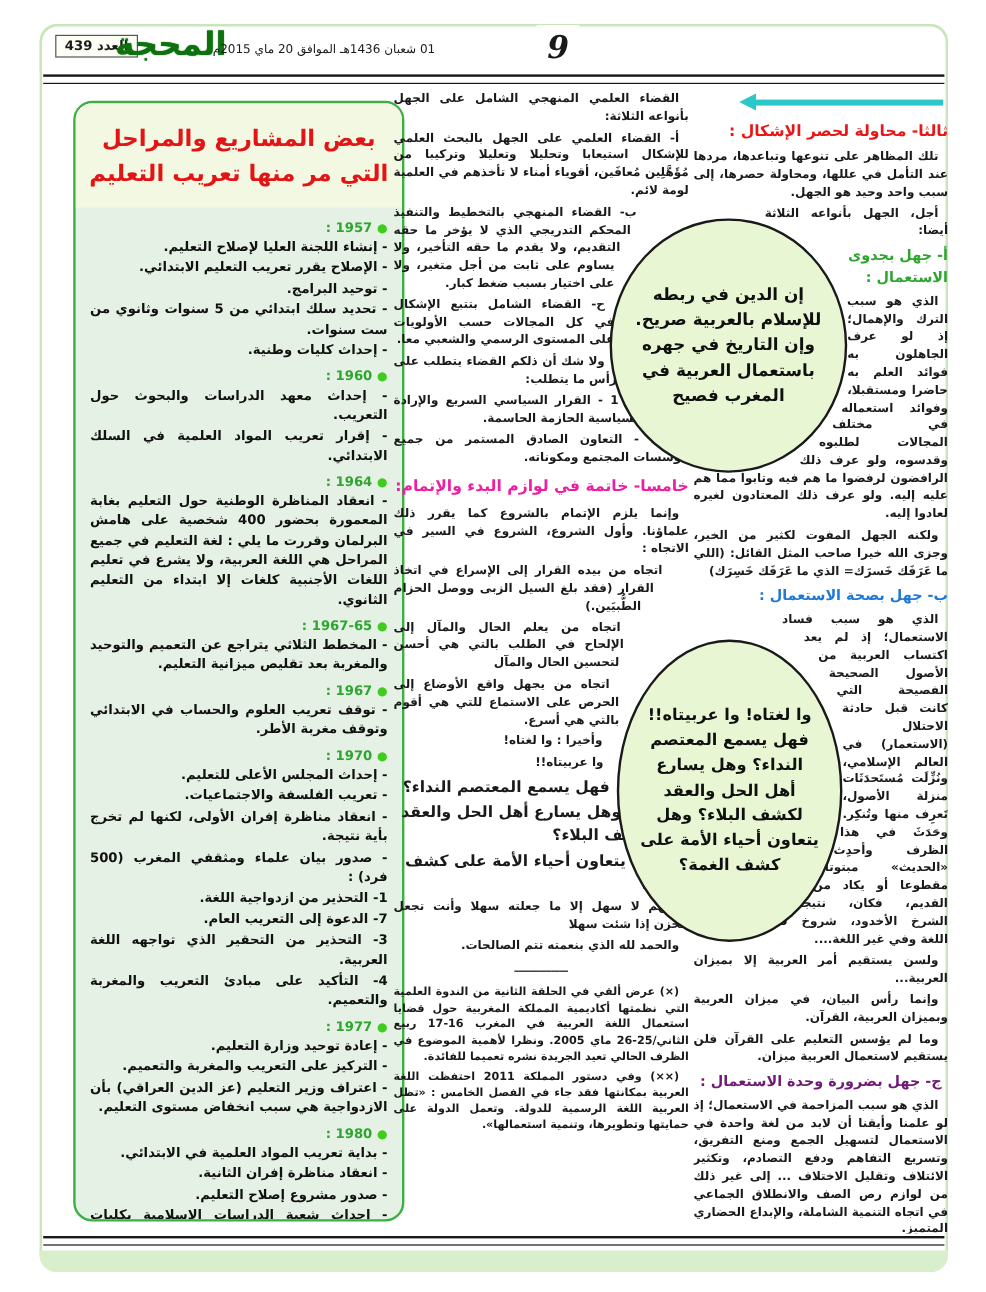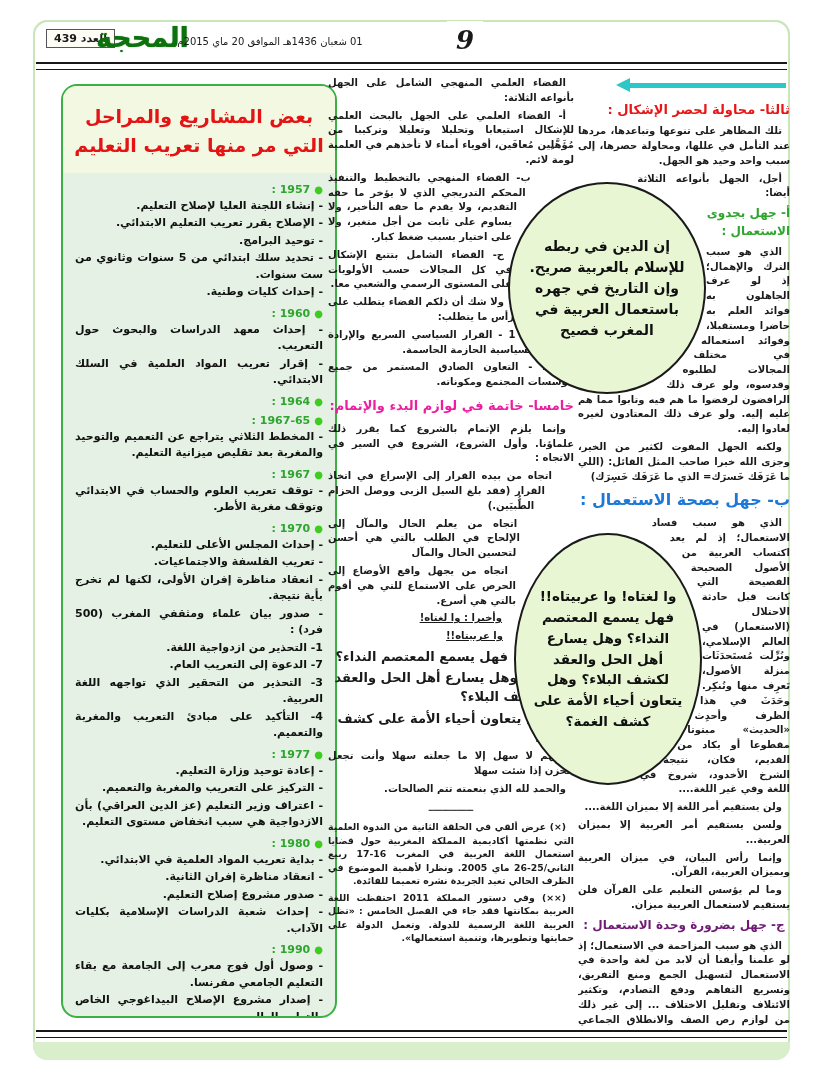--- a/index.html
+++ b/index.html
@@ -37,25 +37,25 @@
   .tl-year{color:#2fa52f;font-weight:700;font-size:11px;margin:6px 0 2px;}
   .tl-bullet{color:#3ecc1e;font-size:10px;margin-left:4px;}
   .tl-item{font-size:11px;font-weight:700;line-height:1.5;text-align:justify;color:#111;margin-bottom:1px;}
   
   .col{position:absolute;top:76px;z-index:2;}
   .col-mid{left:328px;width:246px;height:952px;overflow:hidden;}
   .col-right{left:578px;width:212px;height:952px;overflow:hidden;}
   .para{margin:0 0 3px;text-align:justify;font-size:10px;font-weight:700;line-height:1.48;text-indent:8px;}
   .h-red{color:#e81717;font-size:13px;text-indent:0;margin:3px 0 5px;text-align:right;}
   .h-green{color:#2fa52f;font-size:12px;text-indent:0;margin:4px 0 4px;text-align:right;}
-  .h-blue{color:#1e78d7;font-size:16px;text-indent:0;margin:4px 0 4px;text-align:right;}
+  .h-blue{color:#1e78d7;font-size:12px;text-indent:0;margin:4px 0 4px;text-align:right;}
   .h-orange{color:#701a75;font-size:12px;text-indent:0;margin:4px 0 4px;text-align:center;}
   .h-magenta{color:#ec1fa3;font-size:13px;text-indent:0;margin:6px 0 5px;text-align:right;line-height:1.6;}
   .big{font-size:13px;text-align:right;text-indent:14px;margin:2px 0;}
-  .bold{text-align:right;text-indent:14px;text-decoration:underline;}
+  .bold{text-align:right;text-indent:14px;}
   .sep{text-align:center;text-indent:0;color:#444;margin:5px 0 4px;letter-spacing:1px;}
   .footnote{font-size:9.3px;font-weight:600;line-height:1.45;}
   
   .sp{shape-margin:4px;}
   .sp-m1{float:right;width:62px;height:215px;shape-outside:ellipse(100px 105px at 97px 95px);}
   .sp-m2{float:right;width:58px;height:250px;shape-outside:ellipse(94px 124px at 95px 124px);}
   .sp-r1{float:left;width:128px;height:212px;shape-outside:ellipse(99px 104px at 29px 118px);}
   .sp-r2{float:left;width:124px;height:256px;shape-outside:ellipse(94px 124px at 31px 130px);}
   
   .oval{position:absolute;border:2px solid #1a1a1a;border-radius:50%;background:#e8f6d4;
@@ -103,20 +103,23 @@
       <div class="tl-entry">
         <div class="tl-year"><span class="tl-bullet">●</span><span>1960 :</span></div>
         <div class="tl-items">
           <div class="tl-item">- إحداث معهد الدراسات والبحوث حول التعريب.</div>
           <div class="tl-item">- إقرار تعريب المواد العلمية في السلك الابتدائي.</div>
         </div>
       </div>
 
       <div class="tl-entry">
         <div class="tl-year"><span class="tl-bullet">●</span><span>1964 :</span></div>
+        <div class="tl-items">
+          <div class="tl-item">- انعقاد المناظرة الوطنية حول التعليم بغابة المعمورة بحضور 400 شخصية على هامش البرلمان وقررت ما يلي : لغة التعليم في جميع المراحل هي اللغة العربية، ولا يشرع في تعليم اللغات الأجنبية كلغات إلا ابتداء من التعليم الثانوي.</div>
+        </div>
       </div>
 
       <div class="tl-entry">
         <div class="tl-year"><span class="tl-bullet">●</span><span>1967-65 :</span></div>
         <div class="tl-items">
           <div class="tl-item">- المخطط الثلاثي يتراجع عن التعميم والتوحيد والمغربة بعد تقليص ميزانية التعليم.</div>
         </div>
       </div>
 
       <div class="tl-entry">
@@ -226,21 +229,20 @@
   <p class="para body">أجل، الجهل بأنواعه الثلاثة أيضا:</p>
       <p class="para h-green">أ- جهل بجدوى الاستعمال :</p>
       <p class="para body">الذي هو سبب الترك والإهمال؛ إذ لو عرف الجاهلون به فوائد العلم به حاضرا ومستقبلا، وفوائد استعماله في مختلف المجالات لطلبوه وقدسوه، ولو عرف ذلك الرافضون لرفضوا ما هم فيه وتابوا مما هم عليه إليه. ولو عرف ذلك المعتادون لغيره لعادوا إليه.</p>
       <p class="para body">ولكنه الجهل المفوت لكثير من الخير، وجزى الله خيرا صاحب المثل القائل: (اللي ما عَرَفَك خَسرَك= الذي ما عَرَفَك خَسِرَك)</p>
       <p class="para h-blue">ب- جهل بصحة الاستعمال :</p>
     </div>
   <div class="sp sp-r2"></div>
   <div>
 
   <p class="para body">الذي هو سبب فساد الاستعمال؛ إذ لم يعد اكتساب العربية من الأصول الصحيحة الفصيحة التي كانت قبل حادثة الاحتلال (الاستعمار) في العالم الإسلامي، ونُزِّلَت مُستَحدَثَات منزلة الأصول، تَعرِف منها وتُنكِر. وحَدَثَ في هذا الظرف وأحدِث «الحديث» مبتوتا مقطوعا أو يكاد من القديم، فكان، نتيجة الشرخ الأخدود، شروخ في اللغة وفي غير اللغة....</p>
-      <p class="para body">ولن يستقيم أمر اللغة إلا بميزان اللغة....</p>
       <p class="para body">ولسن يستقيم أمر العربية إلا بميزان العربية...</p>
       <p class="para body">وإنما رأس البيان، في ميزان العربية وبميزان العربية، القرآن.</p>
       <p class="para body">وما لم يؤسس التعليم على القرآن فلن يستقيم لاستعمال العربية ميزان.</p>
       <p class="para h-orange">ج- جهل بضرورة وحدة الاستعمال :</p>
       <p class="para body">الذي هو سبب المزاحمة في الاستعمال؛ إذ لو علمنا وأيقنا أن لابد من لغة واحدة في الاستعمال لتسهيل الجمع ومنع التفريق، وتسريع التفاهم ودفع التصادم، وتكثير الائتلاف وتقليل الاختلاف ... إلى غير ذلك من لوازم رص الصف والانطلاق الجماعي في اتجاه التنمية الشاملة، والإبداع الحضاري المتميز.</p>
     </div>
 </div>
 
 <div class="oval oval1">إن الدين في ربطه للإسلام بالعربية صريح. وإن التاريخ في جهره باستعمال العربية في المغرب فصيح</div>
 <div class="oval oval2">وا لغتاه! وا عربيتاه!! فهل يسمع المعتصم النداء؟ وهل يسارع أهل الحل والعقد لكشف البلاء؟ وهل يتعاون أحياء الأمة على كشف الغمة؟</div>

